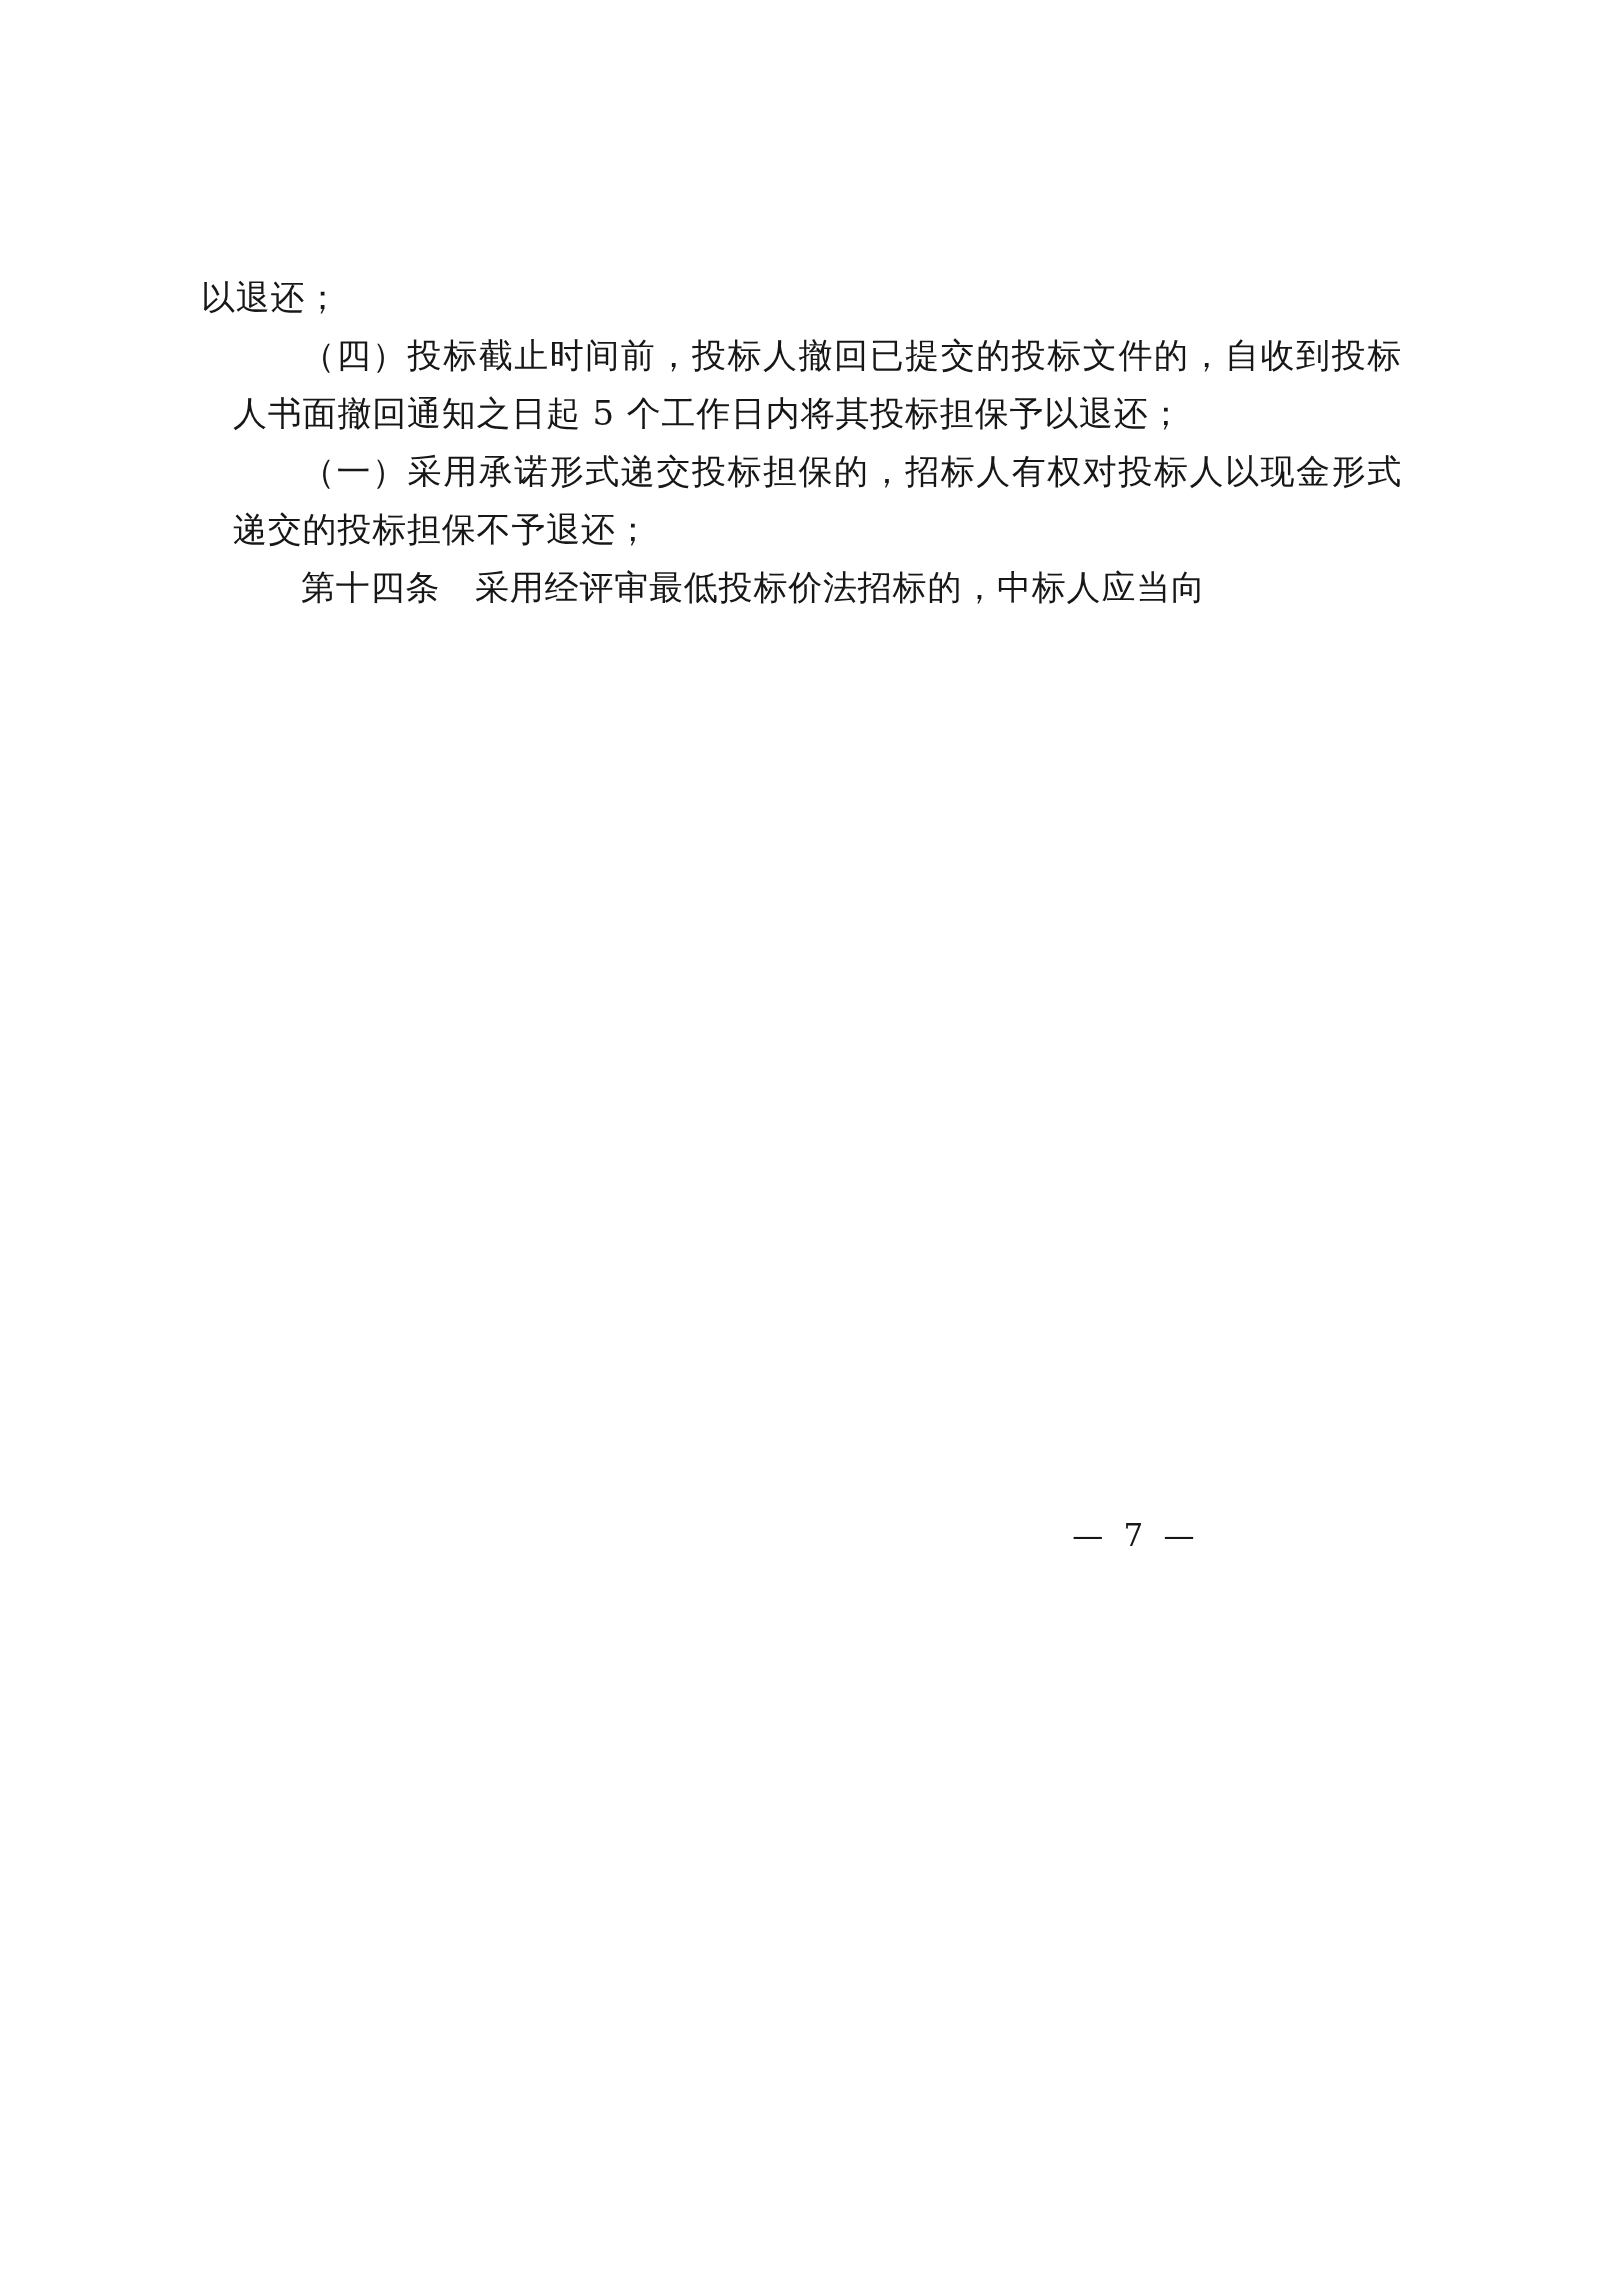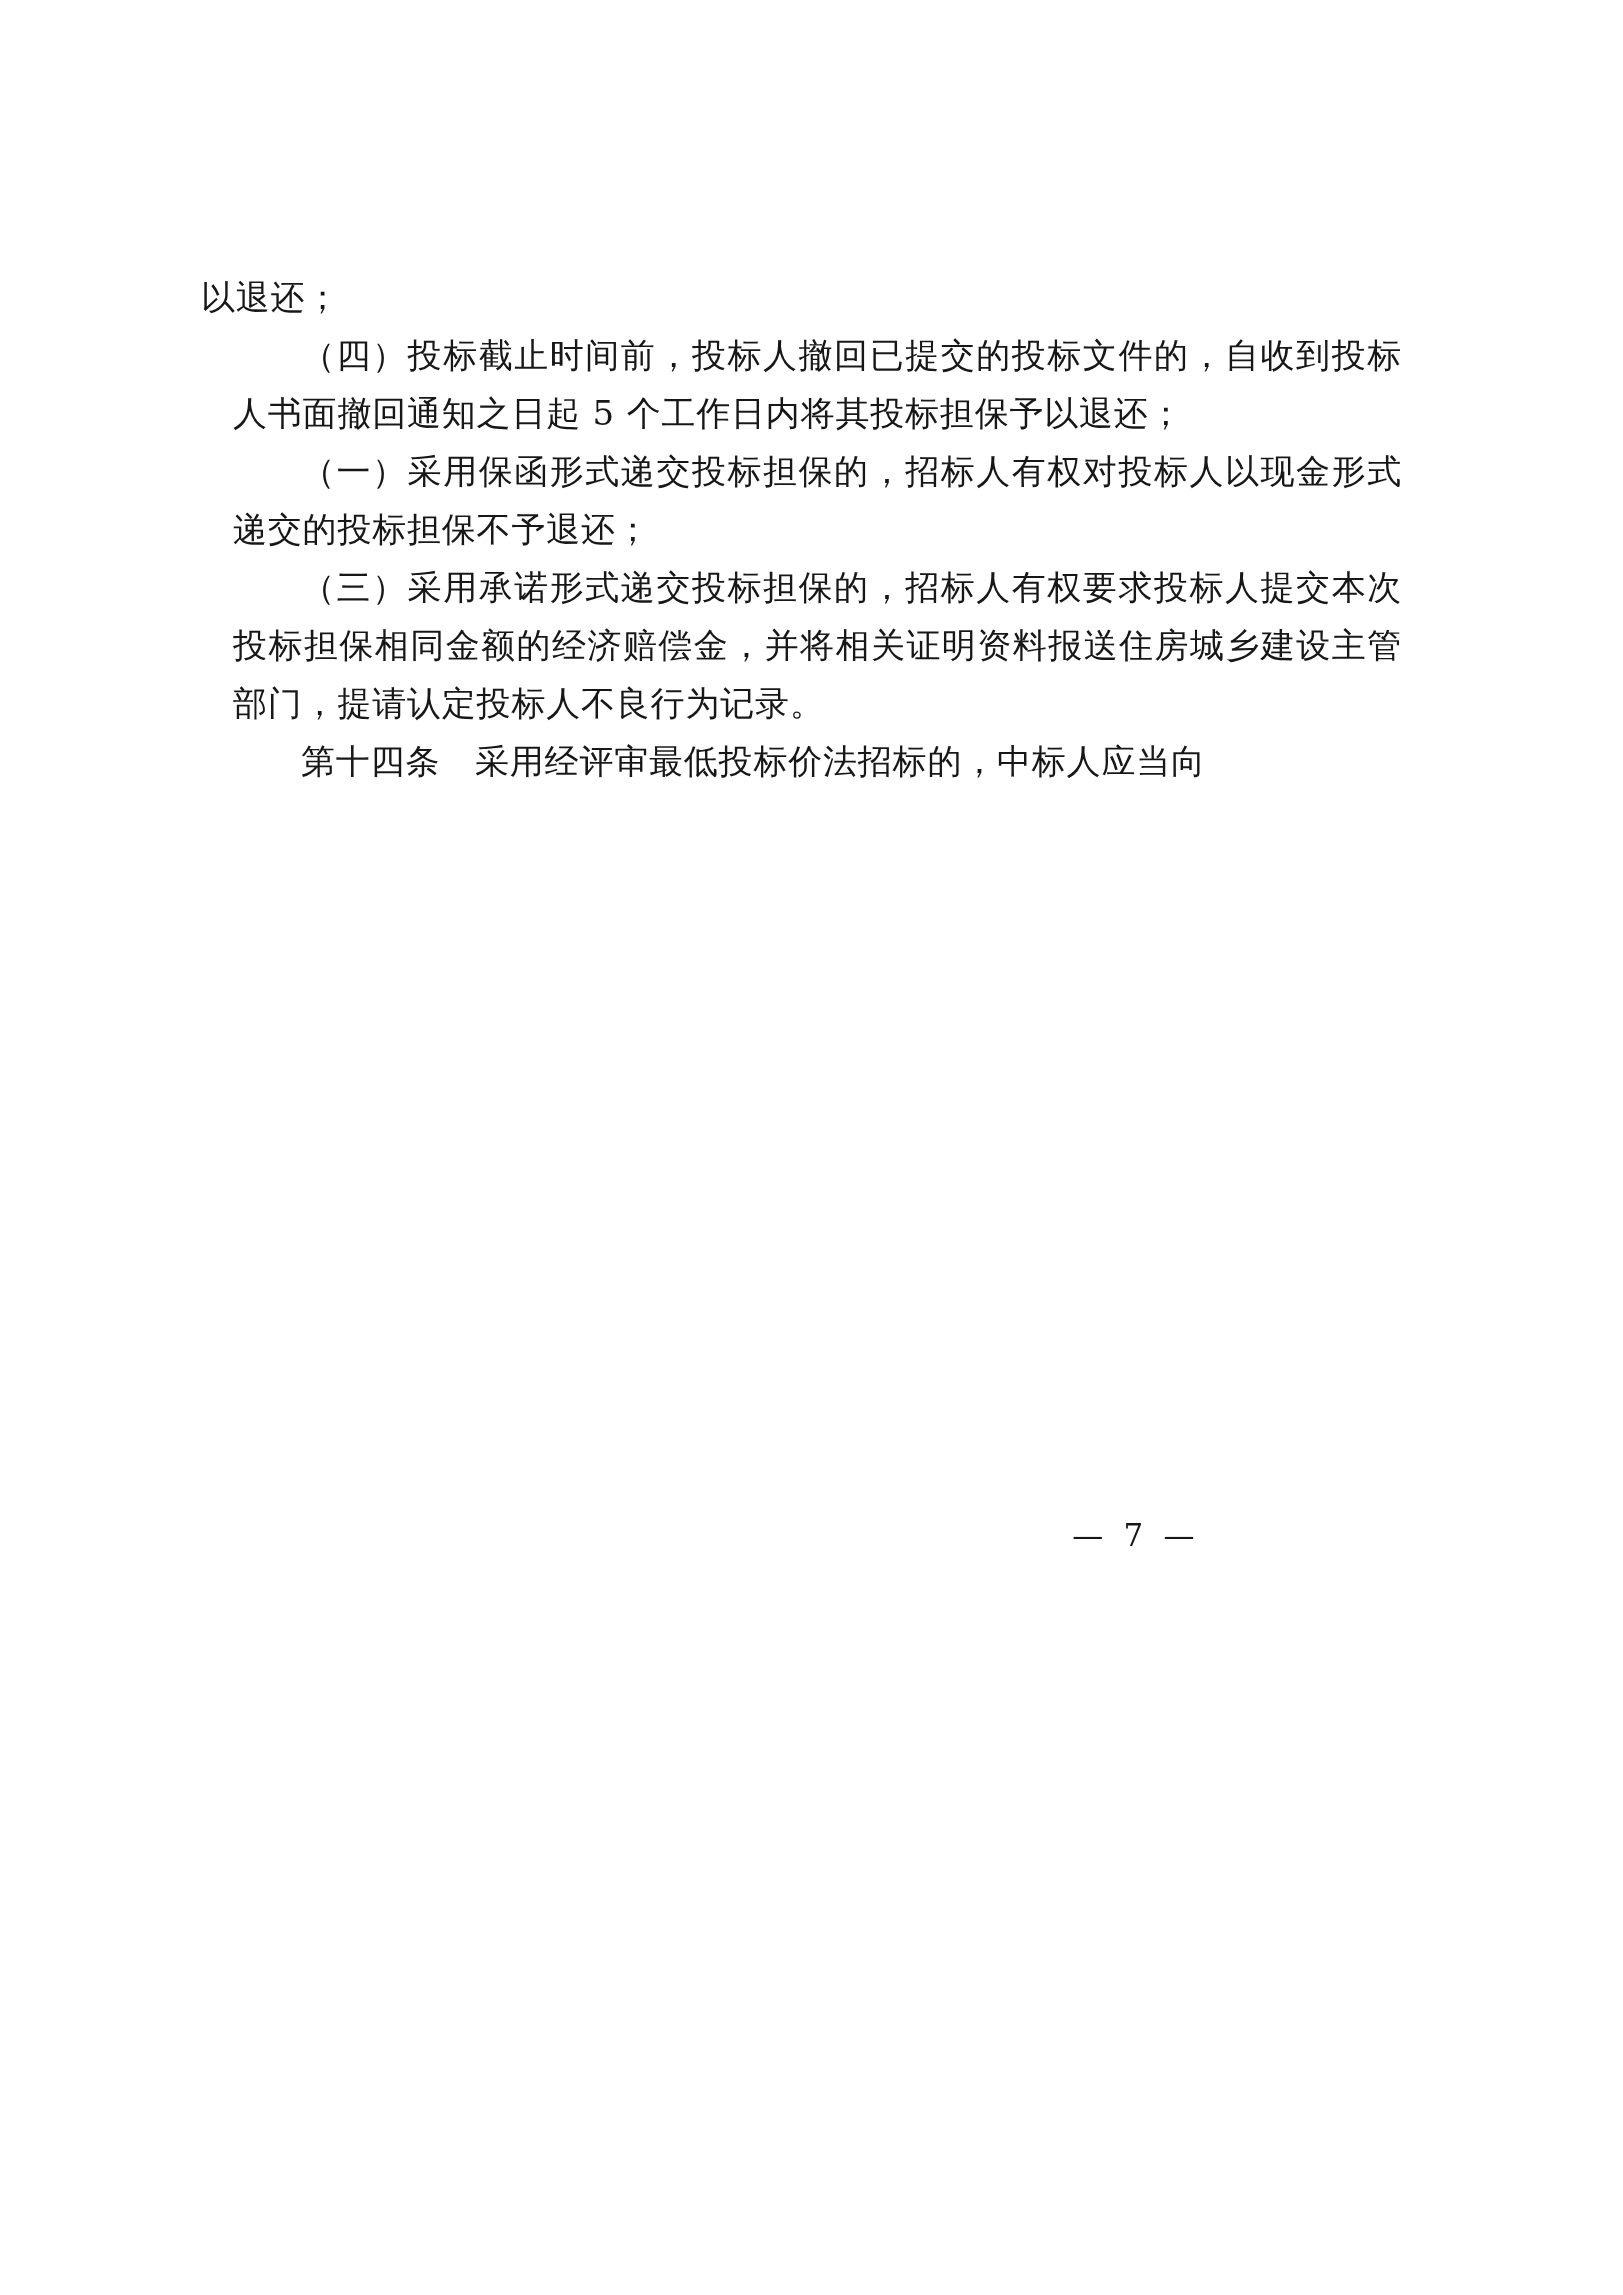--- a/index.html
+++ b/index.html
@@ -57,19 +57,18 @@
     padding-left: 649px;
   }
 </style>
 </head>
 <body>
 
 <div class="page">
   <div class="content">
     <p class="para">以退还；</p>
     <p class="para indent">（四）投标截止时间前，投标人撤回已提交的投标文件的，自收到投标人书面撤回通知之日起 5 个工作日内将其投标担保予以退还；</p>
-    <p class="para indent">（一）采用保函形式递交投标担保的，招标人有权对投标人以现金形式递交的投标担保不予退还；</p>
-    <p class="para indent">（三）采用承诺形式递交投标担保的，招标人有权要求投标人提交本次投标担保相同金额的经济赔偿金，并将相关证明资料报送住房城乡建设主管部门，提请认定投标人不良行为记录。</p>
+    <p class="para indent">（一）采用承诺形式递交投标担保的，招标人有权对投标人以现金形式递交的投标担保不予退还；</p>
     <p class="para indent">第十四条　采用经评审最低投标价法招标的，中标人应当向</p>
   </div>
   <div class="pagenum">— 7 —</div>
 </div>
 
 
 </body></html>

